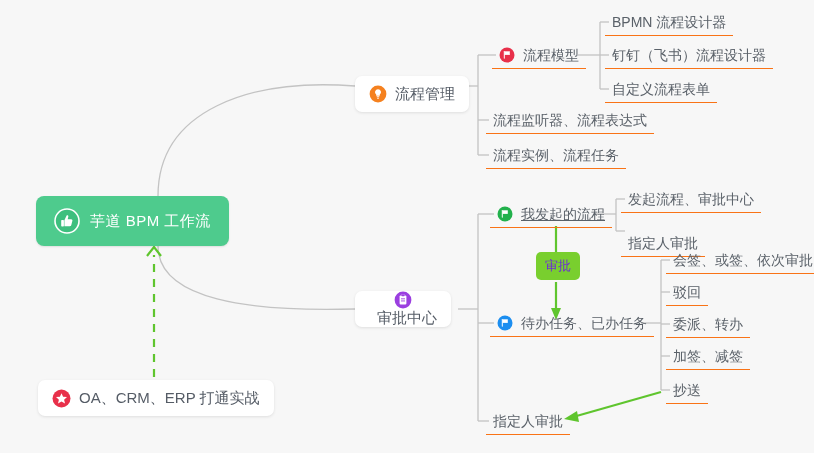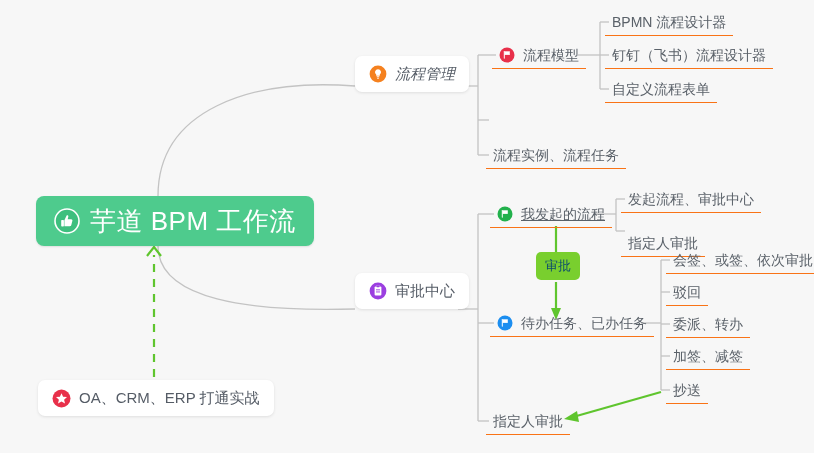--- a/index.html
+++ b/index.html
@@ -35,21 +35,21 @@
     align-items: center;
     white-space: nowrap;
   }
   
   .root {
     background: #4ecb8d;
     border-radius: 8px;
     padding: 12px 18px;
     height: 50px;
     color: #ffffff;
-    font-size: 26px;
+    font-size: 15px;
     letter-spacing: 0.5px;
     box-shadow: 0 1px 2px rgba(0,0,0,0.10);
   }
   .root .label { margin-left: 10px; }
 
   
   .card {
     background: #ffffff;
     border-radius: 7px;
     height: 36px;
@@ -72,21 +72,21 @@
   .leaf.with-icon .label { margin-left: 8px; }
   .leaf .label { line-height: 1; }
 
   
   .callout {
     background: #7ed321;
     background: #79cf2e;
     border-radius: 5px;
     height: 28px;
     padding: 0 9px;
-    color: #0c4a6e;
+    color: #6d28d9;
     font-size: 13px;
     justify-content: center;
   }
 
   
   .ico {
     flex: 0 0 auto;
     display: inline-block;
     line-height: 0;
   }
@@ -156,21 +156,21 @@
       <svg width="26" height="26" viewBox="0 0 26 26">
         <circle cx="13" cy="13" r="12" fill="#3dbf7e"></circle>
         <circle cx="13" cy="13" r="12" fill="none" stroke="#ffffff" stroke-width="1.6"></circle>
         <path d="M10.4 12.2 L12.6 7.6 C13.6 6.9 14.6 7.5 14.3 8.7 L13.7 11.2 L17.2 11.2 C18.1 11.2 18.6 12 18.4 12.8 L17.3 17.1 C17.1 17.9 16.5 18.3 15.8 18.3 L10.4 18.3 Z" fill="#ffffff"></path>
         <rect x="7.2" y="12.1" width="2.7" height="6.3" rx="0.7" fill="#ffffff"></rect>
       </svg>
     </span>
     <span class="label">芋道 BPM 工作流</span>
   </div>
 
-  <div class="node card" style="left:355px; top:56px;font-style:italic;">
+  <div class="node card" style="left:355px; top:76px;">
     <span class="ico">
       <svg width="18" height="18" viewBox="0 0 18 18">
         <circle cx="9" cy="9" r="8.4" fill="#f5811f"></circle>
         <path d="M9 4.2 a3 3 0 0 1 1.8 5.4 v1.1 h-3.6 v-1.1 A3 3 0 0 1 9 4.2 Z" fill="#ffffff"></path>
         <rect x="7.6" y="11.2" width="2.8" height="1.1" rx="0.5" fill="#ffffff"></rect>
         <rect x="8.1" y="12.7" width="1.8" height="1" rx="0.5" fill="#ffffff"></rect>
       </svg>
     </span>
     <span class="label">流程管理</span>
   </div>
@@ -189,25 +189,28 @@
   <div class="node leaf" style="left:605px; top:8px;">
     <span class="label">BPMN 流程设计器</span>
   </div>
   <div class="node leaf" style="left:605px; top:41px;">
     <span class="label">钉钉（飞书）流程设计器</span>
   </div>
   <div class="node leaf" style="left:605px; top:75px;">
     <span class="label">自定义流程表单</span>
   </div>
 
+  <div class="node leaf" style="left:486px; top:106px;">
+    <span class="label">流程监听器、流程表达式</span>
+  </div>
   <div class="node leaf" style="left:486px; top:141px;">
     <span class="label">流程实例、流程任务</span>
   </div>
 
-  <div class="node card" style="left:355px; top:273px;">
+  <div class="node card" style="left:355px; top:291px;flex-direction:column;">
     <span class="ico">
       <svg width="18" height="18" viewBox="0 0 18 18">
         <circle cx="9" cy="9" r="8.4" fill="#9b3fe0"></circle>
         <rect x="5.6" y="4.4" width="6.8" height="9.2" rx="1.1" fill="#ffffff"></rect>
         <rect x="7.3" y="3.3" width="3.4" height="2" rx="0.8" fill="#ffffff"></rect>
         <rect x="7.3" y="3.3" width="3.4" height="2" rx="0.8" fill="#9b3fe0"></rect>
         <rect x="7" y="7.4" width="4" height="0.9" fill="#9b3fe0"></rect>
         <rect x="7" y="9.5" width="4" height="0.9" fill="#9b3fe0"></rect>
       </svg>
     </span>

